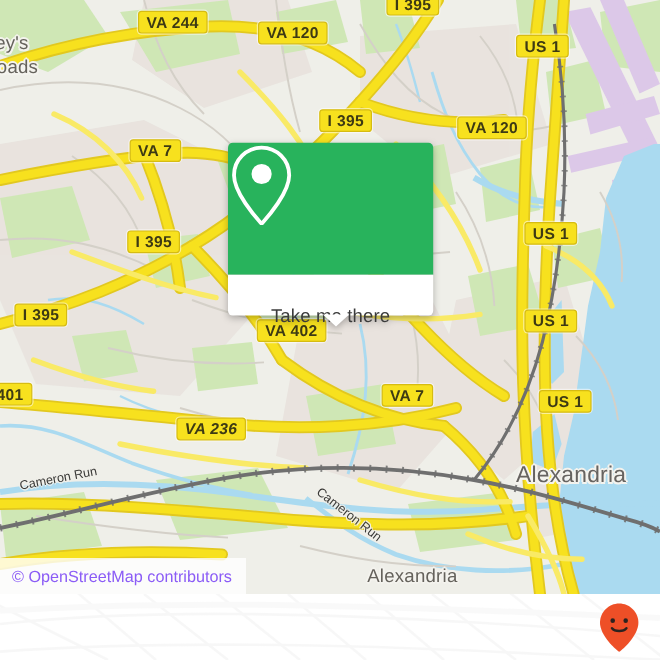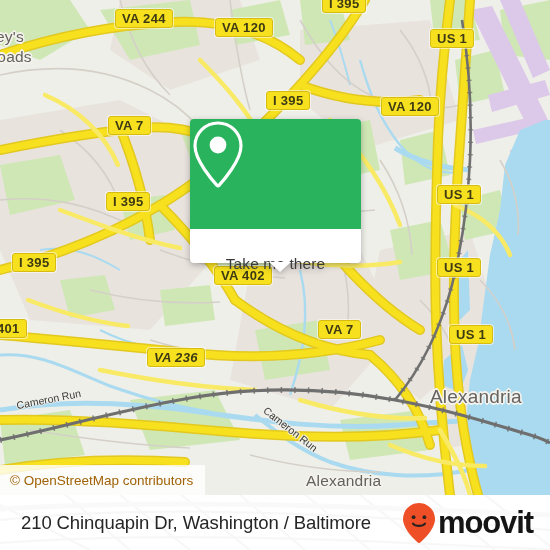--- a/index.html
+++ b/index.html
@@ -61,21 +61,21 @@
   }
 
   
   .attrib {
     position: absolute;
     left: 0; top: 465px;
     height: 30px;
     display: flex; align-items: center;
     padding: 0 12px 0 10px;
     background: rgba(255,255,255,0.80);
-    color: #a16207;
+    color: #8b5cf6;
     font-size: 13.5px;
     white-space: nowrap;
   }
 
   
   .card {
     position: absolute;
     left: 190px; top: 119px;
     width: 171px;
     border-radius: 4px;
@@ -376,26 +376,24 @@
         <path d="M420,-5 L495,55"></path>
         <path d="M485,0 L555,55"></path>
         <path d="M0,25 C120,12 260,16 400,24 C470,28 520,32 560,36"></path>
         <path d="M0,48 C140,38 300,42 450,50 C500,52 530,54 560,55"></path>
       </g>
       <g stroke="#ededed" fill="none" stroke-width="5">
         <path d="M0,14 C160,4 330,10 550,20"></path>
       </g>
     </svg>
 
-    <div class="addr">210 Chinquapin Dr, Washington / Baltimore</div>
 
     <div class="brand">
       <svg width="34" height="42" viewBox="0 0 34 42">
         <path d="M17 1 C8.2 1 1 8.2 1 17 C1 27.8 14.4 39.3 16.2 40.8 C16.7 41.2 17.3 41.2 17.8 40.8 C19.6 39.3 33 27.8 33 17 C33 8.2 25.8 1 17 1 Z" fill="#ee4f27"></path>
         <circle cx="11.6" cy="15.2" r="1.9" fill="#2b2320"></circle>
         <circle cx="22.4" cy="15.2" r="1.9" fill="#2b2320"></circle>
         <path d="M11 21.6 C13.4 24.6 20.6 24.6 23 21.6" fill="none" stroke="#2b2320" stroke-width="2.1" stroke-linecap="round"></path>
       </svg>
-      <span class="brand-word">moovit</span>
     </div>
   </div>
 
 </div>
 
 </body></html>

